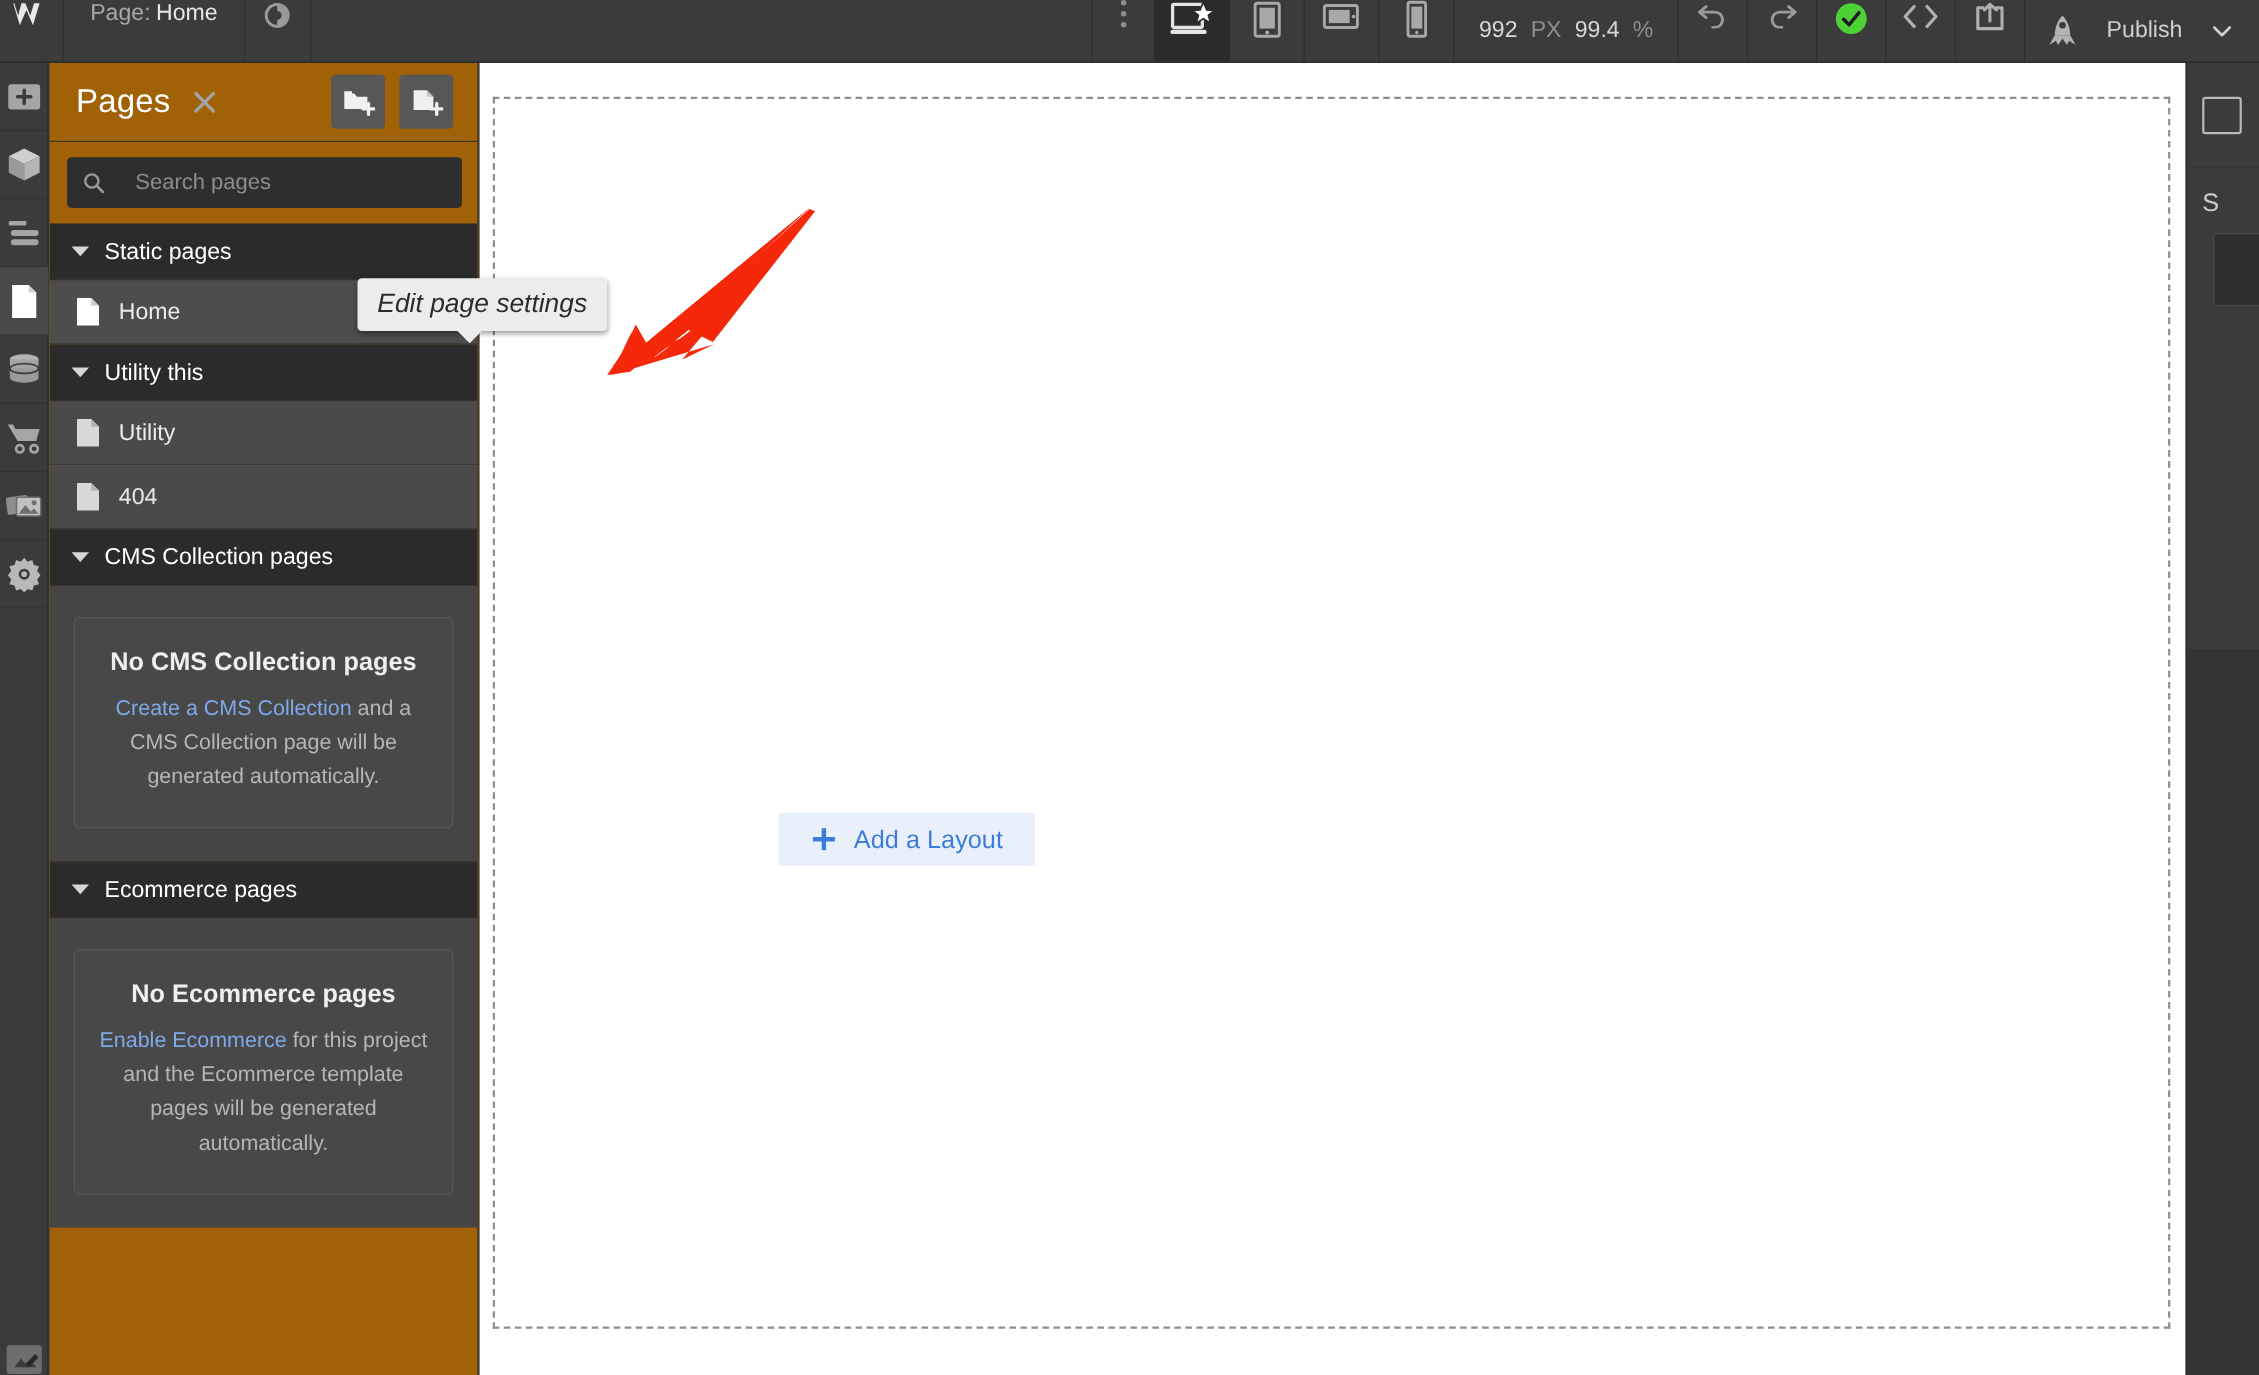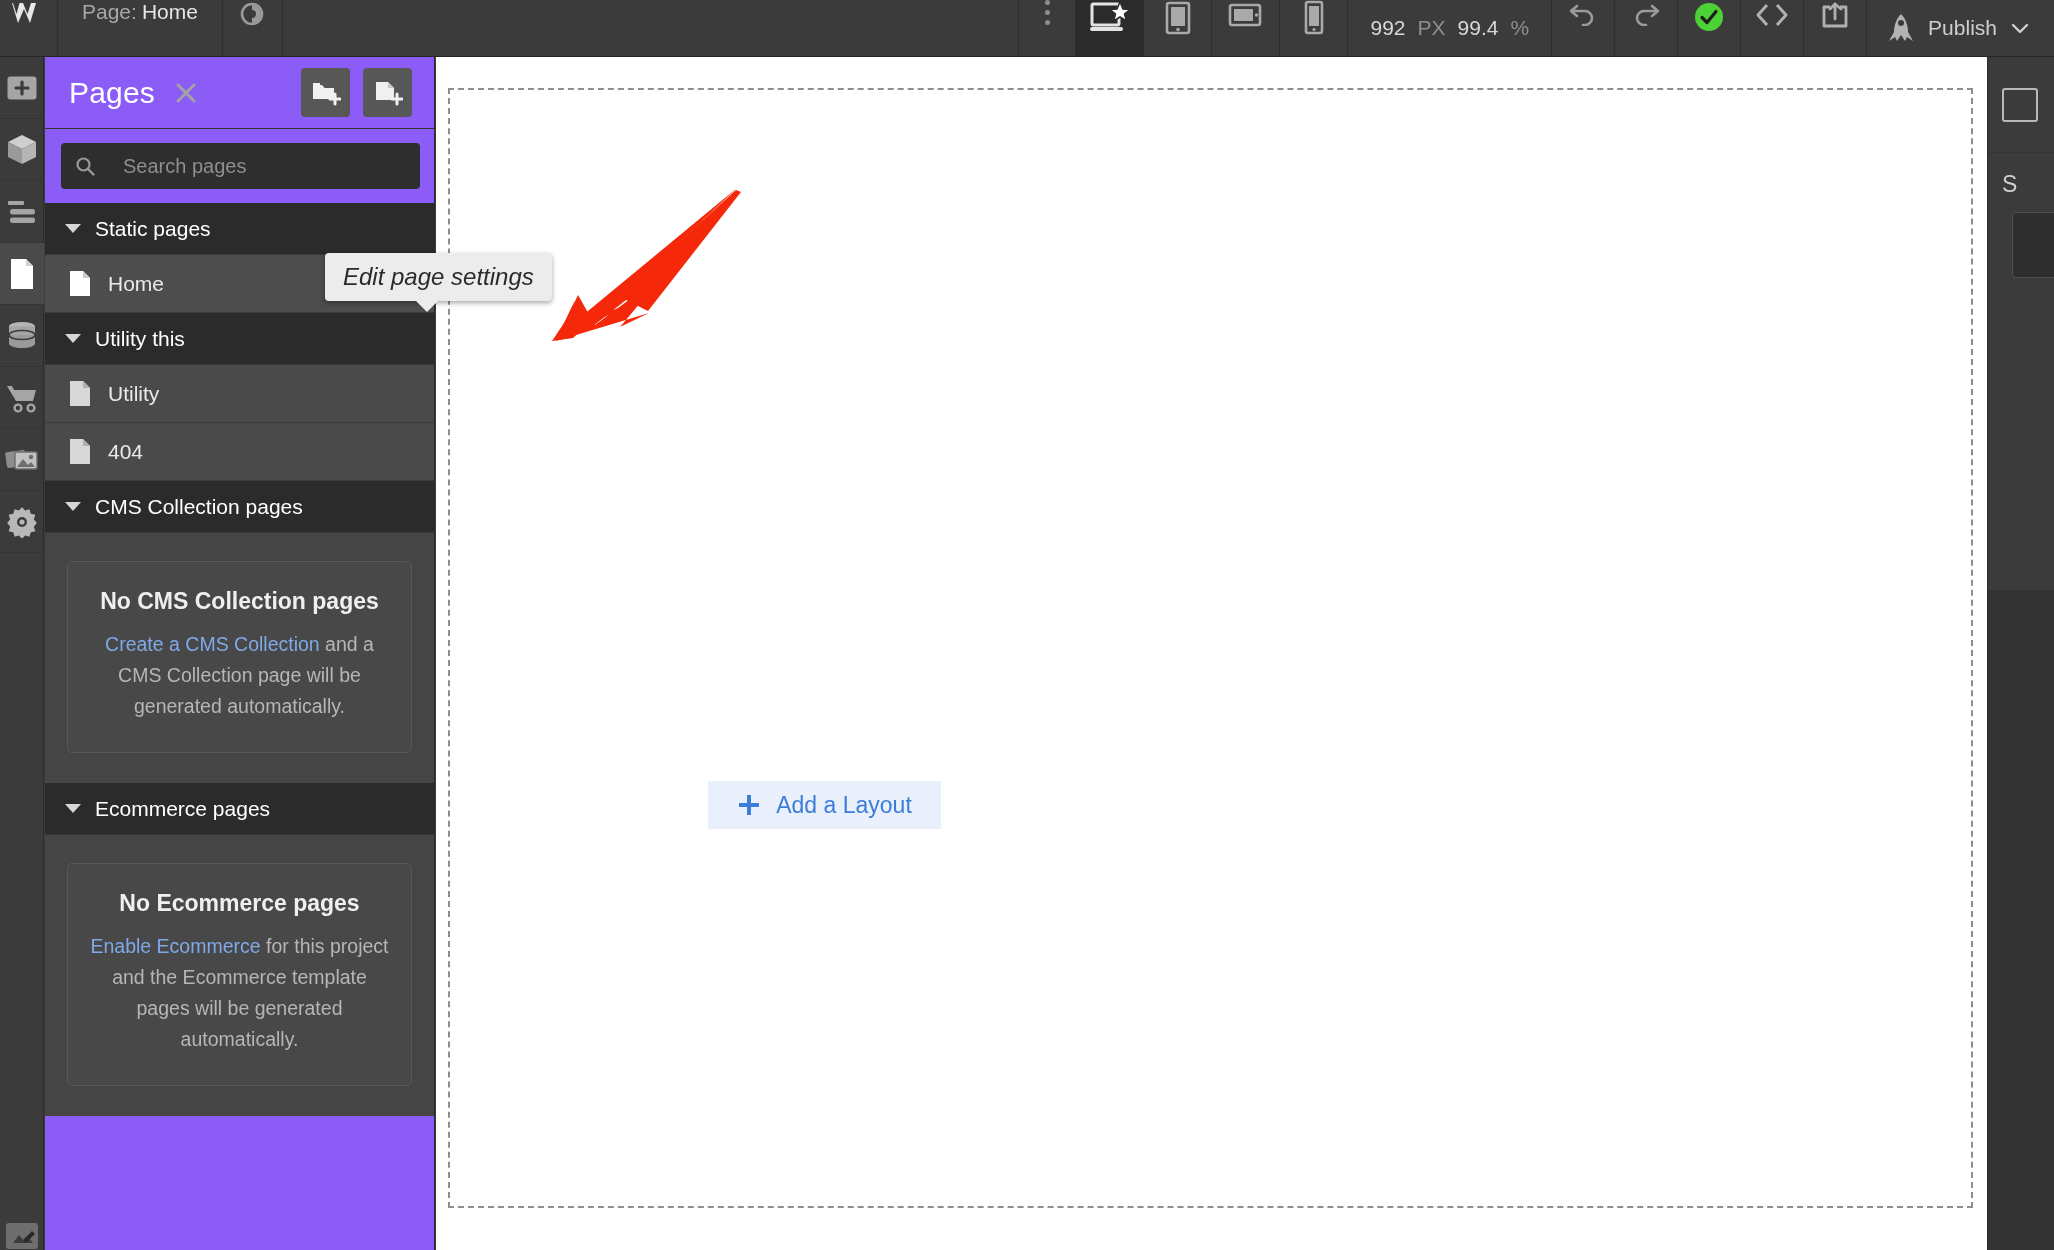--- a/index.html
+++ b/index.html
@@ -41,21 +41,21 @@
 
   .bp { width: 68px; cursor: pointer; }
   .bp.active { background: #2b2b2b; }
   .tb-size {
     padding: 12px 22px; display:flex; align-items:center; gap: 12px;
     font-size: 21px; color: #d8d8d8;
   }
   .tb-size .u { color: #8f8f8f; }
   .tb-icon { width: 63px; cursor: pointer; }
   .tb-publish {
-    display:flex; align-items:center; gap: 13px;
+    display:flex; align-items:center; gap: 26px;
     padding: 0 24px 0 20px; cursor:pointer;
     border-right: none;
   }
   .tb-publish .ptxt { font-size: 21px; color: #cfcfcf; }
 
   .ico { display:block; }
 
   
   #rail {
     position: absolute; top: 57px; left: 0;
@@ -71,21 +71,21 @@
     cursor: pointer;
   }
   .rail-item.active { background: #4a4a4a; }
   .rail-bottom { position:absolute; bottom: 0; left:0; width:44px; height:58px;
      display:flex; align-items:flex-end; justify-content:center; }
 
   
   #pages-panel {
     position: absolute; top: 57px; left: 45px;
     width: 390px; height: 1193px;
-    background: #8b5cf6;
+    background: #a16207;
     border-right: 1px solid #2b2b2b;
     z-index: 25;
     display:flex; flex-direction:column;
   }
   .pp-header {
     height: 72px; flex: 0 0 72px;
     display:flex; align-items:center;
     padding: 0 22px 0 24px;
     border-bottom: 1px solid #333;
   }
@@ -162,21 +162,21 @@
     background: #ffffff;
     overflow: hidden;
     z-index: 10;
   }
   #body-outline {
     position:absolute; left: 12px; top: 31px;
     width: 1525px; height: 1120px;
     border: 2px dashed #8e8e8e;
   }
   #add-layout {
-    position:absolute; left: 272px; top: 724px;
+    position:absolute; left: 272px; top: 682px;
     width: 233px; height: 48px;
     background: #eaf0fb;
     display:flex; align-items:center; justify-content:center; gap: 15px;
     cursor:pointer;
   }
   #add-layout .al-text { font-size: 23px; color: #3b7dd8; }
 
   
   #right-panel {
     position:absolute; top:57px; right:0; width: 67px; height:1193px;

